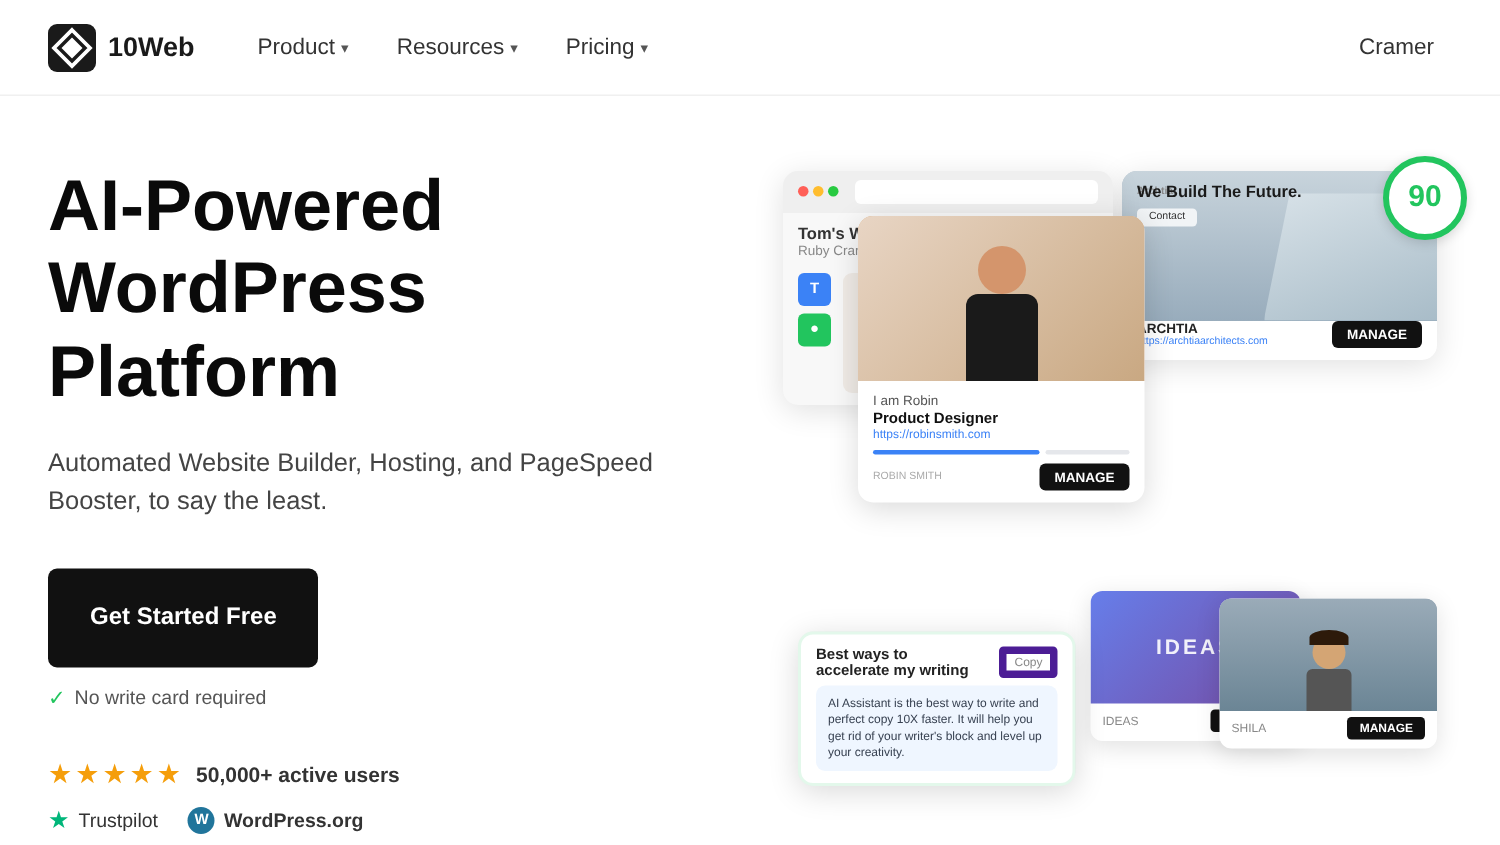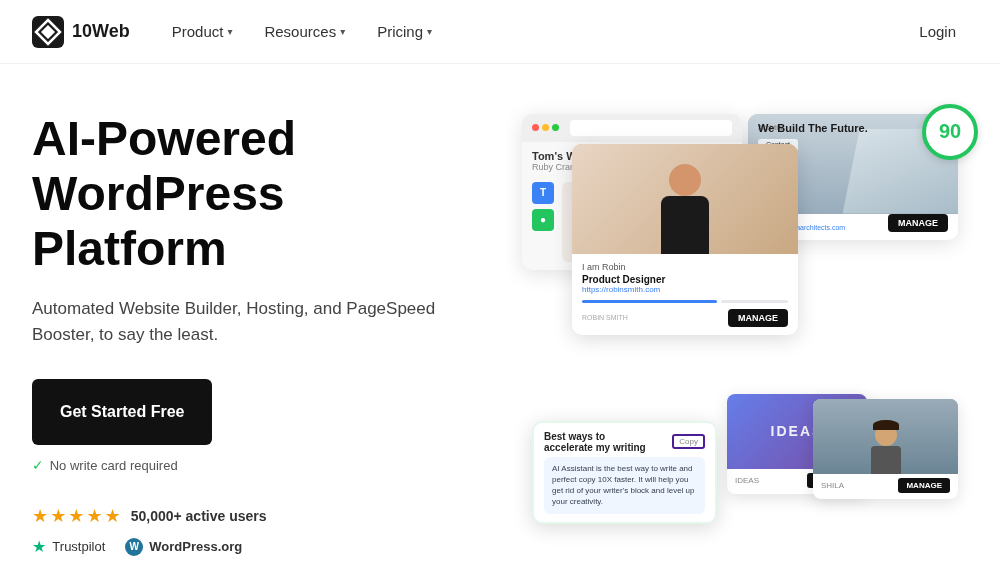--- a/index.html
+++ b/index.html
@@ -53,41 +53,41 @@
     .dot-green { background: #28ca41; }
     .browser-url { flex: 1; background: #fff; border-radius: 4px; height: 16px; margin-left: 6px; }
     .workspace-header { padding: 8px 10px 6px; }
     .workspace-title { font-size: 11px; font-weight: 700; color: #333; }
     .workspace-sub { font-size: 9px; color: #888; }
     .sidebar-icon-item { width: 22px; height: 22px; border-radius: 4px; display: flex; align-items: center; justify-content: center; font-size: 10px; color: white; font-weight: 700; }
     .icon-blue { background: #3b82f6; }
     .icon-green { background: #22c55e; }
 
     
-    .robin-card { position: absolute; top: 50px; left: 60px; width: 226px; background: #fff; border-radius: 10px; box-shadow: 0 4px 20px rgba(0,0,0,0.15); overflow: hidden; z-index: 6; }
+    .robin-card { position: absolute; top: 50px; left: 60px; width: 191px; background: #fff; border-radius: 10px; box-shadow: 0 4px 20px rgba(0,0,0,0.15); overflow: hidden; z-index: 6; }
     .robin-photo { width: 100%; height: 110px; background: linear-gradient(135deg, #d4a574, #c8956c); display: flex; align-items: center; justify-content: center; position: relative; overflow: hidden; }
     .robin-info { padding: 8px 10px; }
     .robin-name { font-size: 11px; font-weight: 700; color: #222; }
     .robin-url { font-size: 8px; color: #3b82f6; margin-bottom: 6px; }
     .robin-stats { display: flex; gap: 4px; margin-bottom: 6px; }
     .manage-btn { background: #111; color: #fff; border: none; padding: 4px 10px; border-radius: 4px; font-size: 9px; font-weight: 600; cursor: pointer; display: block; margin-left: auto; }
 
     
     .archtia-card { position: absolute; top: 20px; right: 30px; width: 210px; background: #fff; border-radius: 10px; box-shadow: 0 4px 20px rgba(0,0,0,0.12); overflow: hidden; z-index: 4; }
     .archtia-img { width: 100%; height: 100px; background: linear-gradient(180deg, #b8c4ce 0%, #8fa0b0 50%, #c8d0d8 100%); position: relative; overflow: hidden; display: flex; align-items: flex-end; justify-content: flex-end; }
     .archtia-title-overlay { position: absolute; top: 8px; left: 10px; }
     .archtia-title-text { font-size: 11px; font-weight: 800; color: #1a1a1a; line-height: 1.2; }
     .archtia-name { font-size: 9px; font-weight: 700; color: #222; }
     .archtia-bottom { display: flex; align-items: center; justify-content: space-between; padding: 0 10px 8px; }
 
     
     .ai-card { position: absolute; bottom: 30px; left: 20px; width: 185px; background: #fff; border-radius: 10px; box-shadow: 0 4px 20px rgba(0,0,0,0.15); z-index: 8; overflow: hidden; border: 2px solid #22c55e20; }
     .ai-card-header { padding: 8px 10px 4px; display: flex; align-items: center; justify-content: space-between; }
     .ai-card-title { font-size: 10px; font-weight: 700; color: #222; }
-    .copy-btn { font-size: 8px; color: #888; border: 2px solid #4c1d95; border-radius: 3px; padding: 1px 5px; cursor: pointer; margin-left: 16px; }
+    .copy-btn { font-size: 8px; color: #888; border: 5px solid #4c1d95; border-radius: 3px; padding: 1px 5px; cursor: pointer; margin-left: 16px; }
     .ai-bubble { margin: 0 10px 8px; background: #eff6ff; border-radius: 6px; padding: 6px 8px; font-size: 8px; color: #374151; line-height: 1.4; }
 
     
     .ideas-card { position: absolute; bottom: 60px; left: 215px; width: 140px; background: #fff; border-radius: 8px; box-shadow: 0 4px 16px rgba(0,0,0,0.12); z-index: 5; overflow: hidden; }
     .ideas-img { width: 100%; height: 75px; background: linear-gradient(135deg, #667eea, #764ba2); display: flex; align-items: center; justify-content: center; }
     .ideas-text-overlay { font-size: 14px; font-weight: 900; color: rgba(255,255,255,0.9); letter-spacing: 2px; }
     .ideas-bottom { padding: 4px 8px 6px; display: flex; align-items: center; justify-content: space-between; }
     .ideas-label { font-size: 8px; color: #888; }
 
     
@@ -117,21 +117,21 @@
     <div class="nav-link">
       <span>Resources</span>
       <span class="chevron">▾</span>
     </div>
     <div class="nav-link">
       <span>Pricing</span>
       <span class="chevron">▾</span>
     </div>
   </div>
   <div class="nav-right">
-    <span class="login-btn">Login</span>
+    <span class="login-btn">Cramer</span>
   </div>
 </nav>
 
 <section class="hero">
   <div class="hero-left">
     <h1 class="hero-title">
       <span>AI-Powered</span><br>
       <span>WordPress Platform</span>
     </h1>
     <p class="hero-subtitle">Automated Website Builder, Hosting, and PageSpeed Booster, to say the least.</p>

